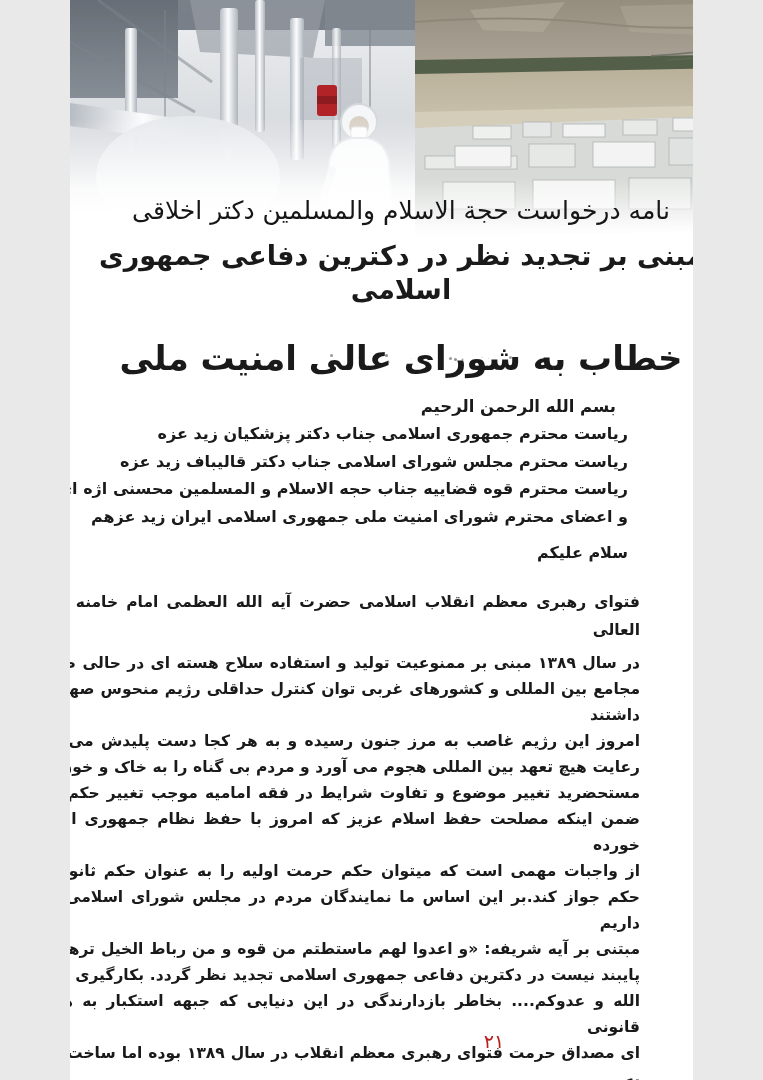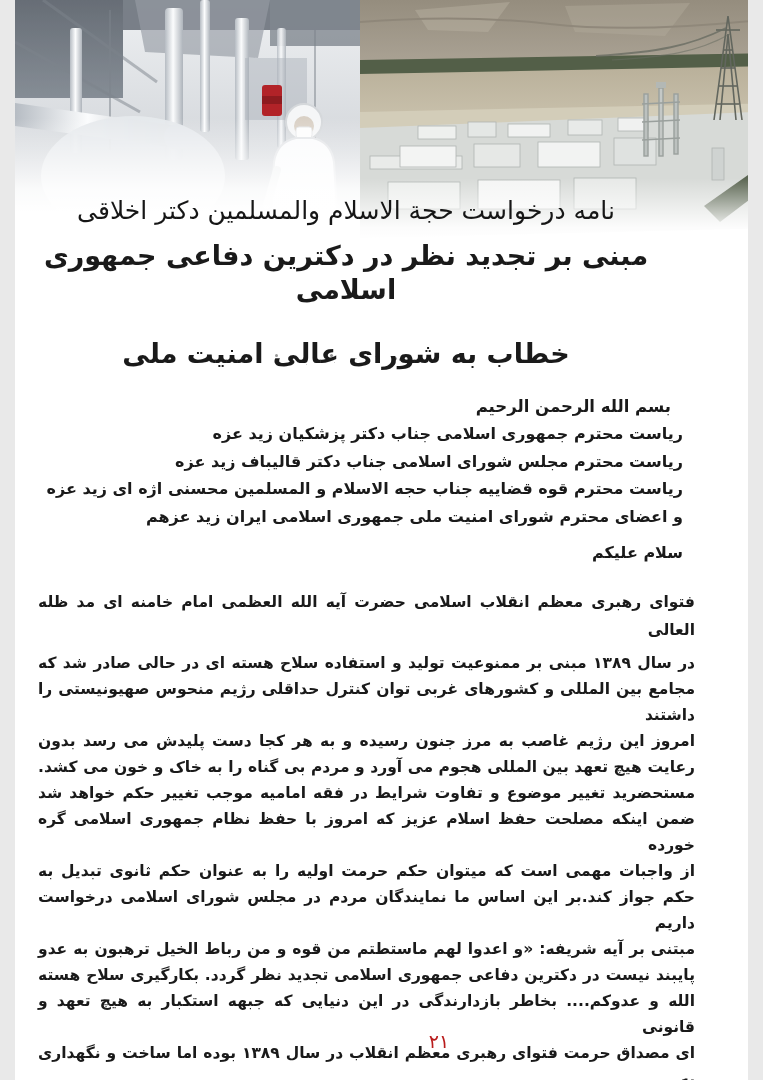--- a/index.html
+++ b/index.html
@@ -1,29 +1,29 @@
 <!DOCTYPE html>
 <html lang="fa"><head>
 <meta charset="utf-8">
 <style>
   html,body{margin:0;padding:0;background:#e9e9e9;}
   .page{
-    position:relative; width:733px; height:1080px; margin:0 auto;
+    position:relative; width:623px; height:1080px; margin:0 auto;
     background:#ffffff; overflow:hidden;
     font-family:"DejaVu Sans", sans-serif; color:#1a1a1a;
   }
   
   .photos{position:absolute; top:0; left:0; width:763px; height:240px; z-index:1;}
   .photo-left{position:absolute; top:0; left:0; width:345px; height:212px;}
   .photo-right{position:absolute; top:0; left:345px; width:418px; height:240px;}
   
   .title-block{position:absolute; top:194px; left:22px; width:618px; text-align:center; z-index:3;}
   .title-l1{font-size:25px; font-weight:400; color:#161616; line-height:1.35; margin:0 0 11px 0;}
   .title-l2{font-size:27px; font-weight:700; line-height:1.25; margin:0 0 32px 0;}
-  .title-l3{font-size:27px; font-weight:700; line-height:1.2; margin:0;}
+  .title-l3{font-size:34px; font-weight:700; line-height:1.2; margin:0;}
   
   .smudge{position:absolute; top:348px; left:258px; width:210px; height:20px; z-index:2;
           opacity:.55; filter:blur(.4px);}
   .smudge::before{content:""; position:absolute; left:2px; top:6px; width:3px; height:3px;
     border-radius:50%; background:#444;
     box-shadow:0 7px 0 -.5px #555, 27px 2px 0 -1px #9a9a9a, 30px 9px 0 -1px #8e8e8e,
       55px 0 0 #3a3a3a, 58px 7px 0 -1px #8a8a8a, 80px 3px 0 -1px #b0b0b0,
       99px 1px 0 -1px #9c9c9c, 119px 3px 0 #4a4a4a, 124px 4px 0 #383838,
       131px 4px 0 -.5px #5a5a5a, 151px 2px 0 -1px #9a9a9a, 157px 3px 0 -1px #ababab,
       179px 2px 0 #565656;}

